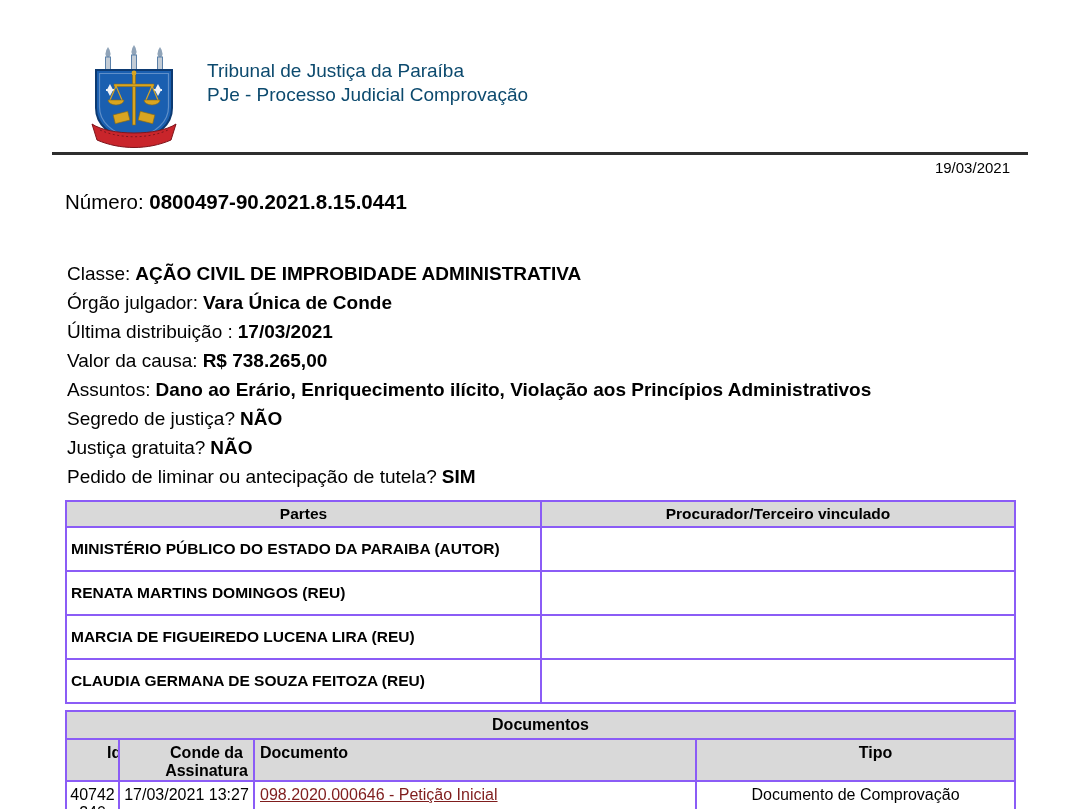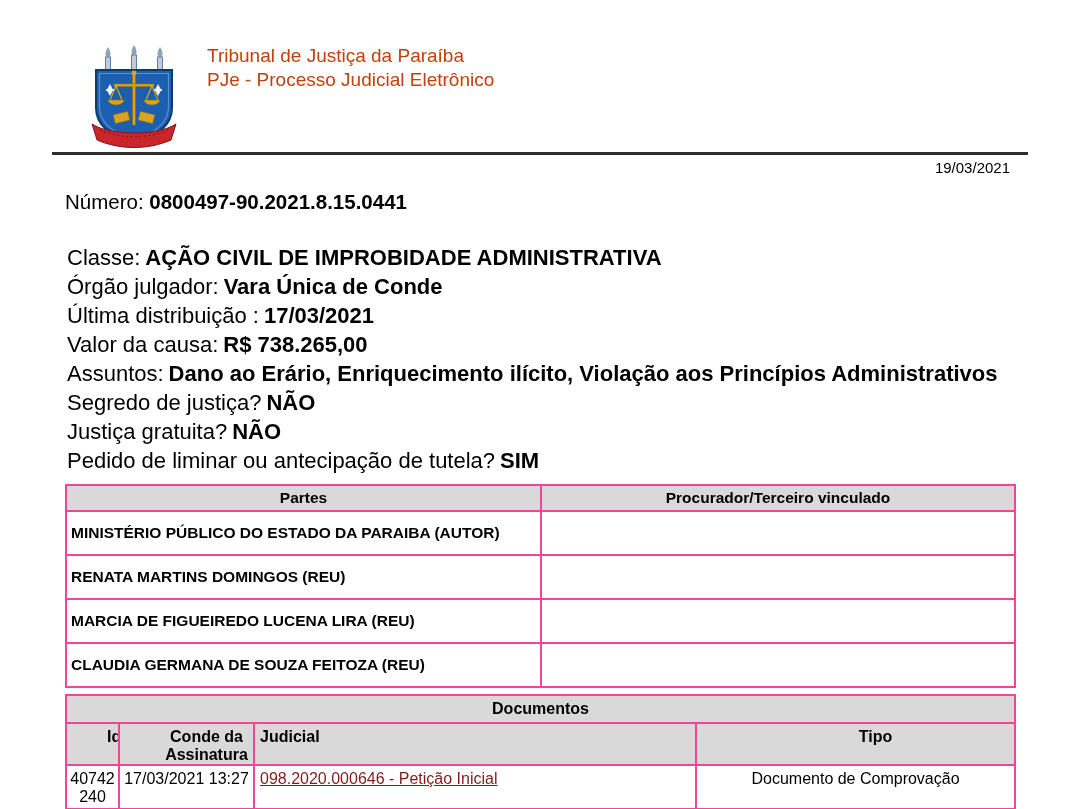--- a/index.html
+++ b/index.html
@@ -8,43 +8,43 @@
     width: 1080px; height: 809px;
     font-family: "Liberation Sans", sans-serif;
     color: #000;
     overflow: hidden;
   }
   .page { width: 1080px; height: 809px; position: relative; background: #fff; }
 
   
   .header-row { display: flex; align-items: flex-start; margin: 44px 0 0 86px; }
   .logo { width: 96px; height: 106px; flex: 0 0 auto; }
-  .header-titles { margin-left: 25px; font-size: 19px; line-height: 24px; color: #c2410c; }
+  .header-titles { margin-left: 25px; margin-top: 15px; font-size: 19px; line-height: 24px; color: #0c4a6e; }
 
   .rule { height: 3px; background: #2e2e2e; margin: 2px 52px 0 52px; }
 
   .date-line { text-align: right; margin: 4px 70px 0 0; font-size: 15px; }
 
   .numero { margin: 14px 0 0 65px; font-size: 20.5px; }
   .numero .b { font-weight: bold; }
 
-  .fields { margin: 29px 0 0 67px; font-size: 22px; }
+  .fields { margin: 45px 0 0 67px; font-size: 19px; }
   .field-line { line-height: 29px; white-space: nowrap; }
   .field-line .lbl { margin-right: 5px; }
   .field-line .b { font-weight: bold; }
 
   
   table.tbl {
     border-collapse: collapse;
     table-layout: fixed;
     width: 949px;
     margin-left: 65px;
     font-size: 16px;
   }
-  table.tbl th, table.tbl td { border: 2px solid #ec4899; overflow: hidden; }
+  table.tbl th, table.tbl td { border: 2px solid #8b5cf6; overflow: hidden; }
 
   
   table.partes { margin-top: 9px; }
   table.partes th {
     background: #d9d9d9;
     height: 26px;
     font-size: 15.5px;
     text-align: center;
     font-weight: bold;
   }
@@ -124,21 +124,21 @@
           <rect x="28" y="69" width="15" height="9" fill="#d9a521" stroke="#8a6a10" stroke-width="0.6" transform="rotate(-14 35.5 73.5)"></rect>
           <rect x="53" y="69" width="15" height="9" fill="#d9a521" stroke="#8a6a10" stroke-width="0.6" transform="rotate(14 60.5 73.5)"></rect>
         </g>
       </g>
 
       <path d="M6,80 C24,92 72,92 90,80 L85,96 C62,106 34,106 11,96 Z" fill="#c9252b" stroke="#7e151c" stroke-width="1"></path>
       <path d="M14,86 C34,95 62,95 82,86" fill="none" stroke="#7e151c" stroke-width="1" stroke-dasharray="2 2.5"></path>
     </svg>
     <div class="header-titles">
       <div>Tribunal de Justiça da Paraíba</div>
-      <div>PJe - Processo Judicial Eletrônico</div>
+      <div>PJe - Processo Judicial Comprovação</div>
     </div>
   </div>
 
   <div class="rule"></div>
 
   <div class="date-line">19/03/2021</div>
 
   <div class="numero">
     <span class="lbl">Número:</span>
     <span class="b">0800497-90.2021.8.15.0441</span>
@@ -207,21 +207,21 @@
         <col style="width:442px">
         <col style="width:319px">
     </colgroup>
     <tbody>
         <tr>
       <th class="banner" colspan="4">Documentos</th>
     </tr>
     <tr class="dhead">
       <th class="c">Id.</th>
       <th class="c">Conde da Assinatura</th>
-      <th class="l">Judicial</th>
+      <th class="l">Documento</th>
       <th class="c">Tipo</th>
     </tr>
     <tr class="drow">
       <td class="c">
         <div>40742</div>
         <div>240</div>
       </td>
       <td class="c">17/03/2021 13:27</td>
       <td class="l">
         <a href="#" class="doclink">098.2020.000646 - Petição Inicial</a>

